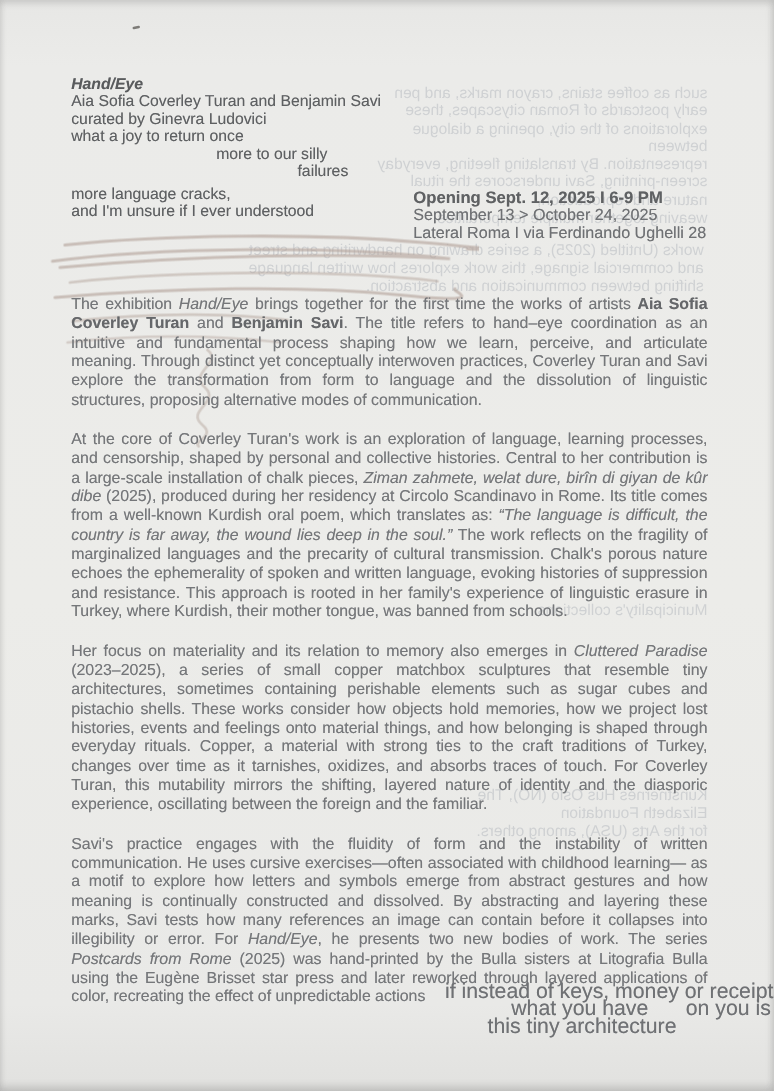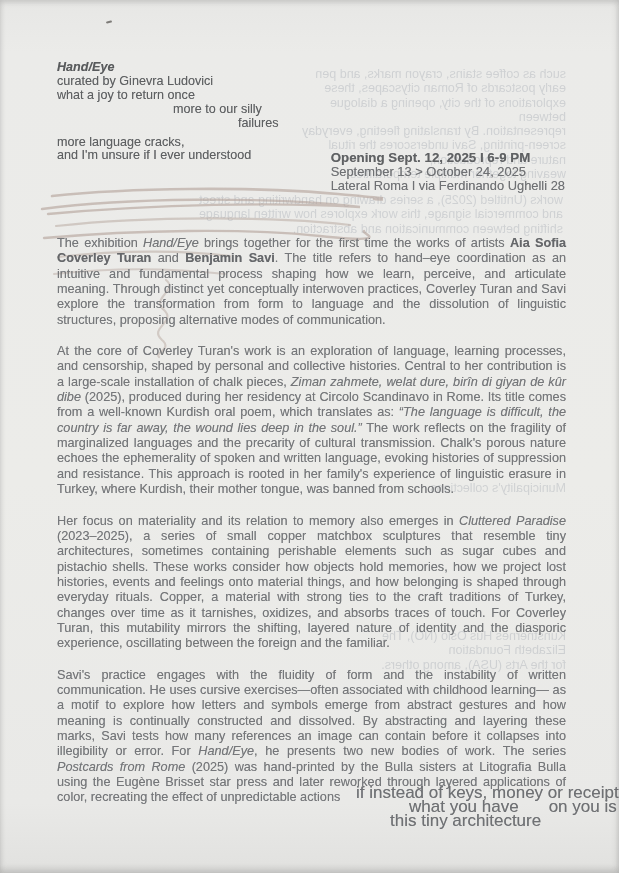--- a/index.html
+++ b/index.html
@@ -116,20 +116,21 @@
   </div>
   <div class="bleed" id="bleed-inst">
     <div>Kunstnernes Hus Oslo (NO), The Elizabeth Foundation</div>
     <div>for the Arts (USA), among others.</div>
   </div>
 
   <div class="speck"></div>
 
   <div class="hdr-left ink">
     <div class="title">Hand/Eye</div>
+    <div>Aia Sofia Coverley Turan and Benjamin Savi</div>
     <div>curated by Ginevra Ludovici</div>
     <div>what a joy to return once</div>
     <div class="ind1">more to our silly</div>
     <div class="ind2">failures</div>
     <div class="gap-top">more language cracks,</div>
     <div>and I'm unsure if I ever understood</div>
   </div>
 
   <div class="hdr-right ink">
     <div class="opening">Opening Sept. 12, 2025 I 6-9 PM</div>

